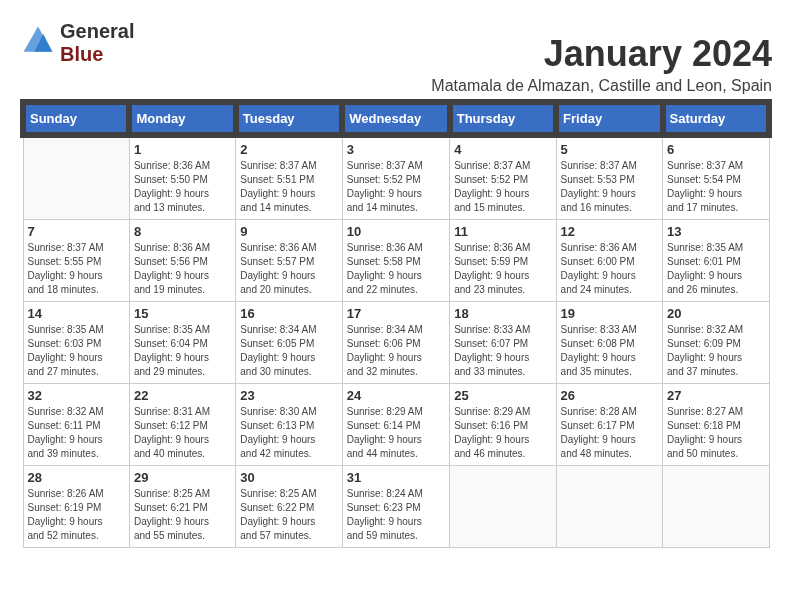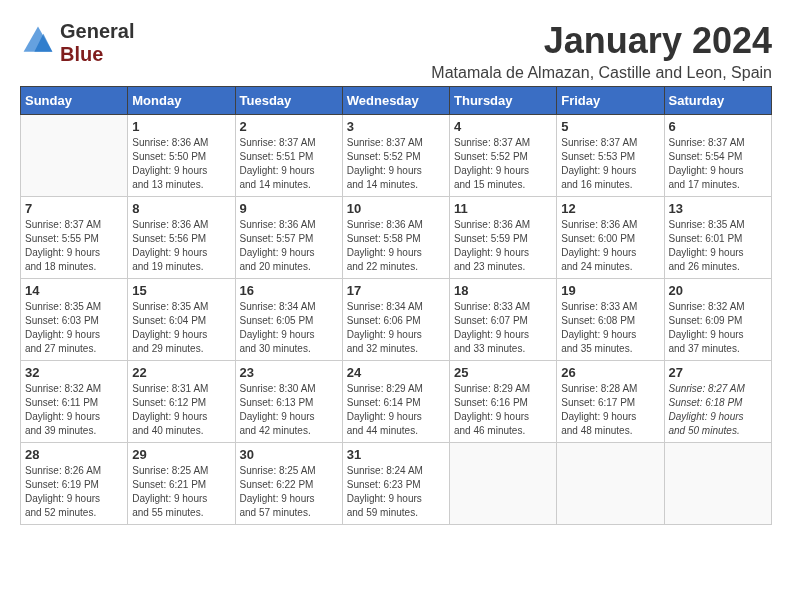--- a/index.html
+++ b/index.html
@@ -11,20 +11,21 @@
       padding: 20px;
     }
     .header-area {
       display: flex;
       justify-content: space-between;
       align-items: flex-start;
       margin-bottom: 4px;
     }
     .title-area {
       text-align: right;
+      margin-top: 13px;
     }
     .main-title {
       font-size: 36px;
       font-weight: bold;
       color: #333;
     }
     .subtitle {
       font-size: 16px;
       color: #404040;
       margin-top: 2px;
@@ -34,21 +35,21 @@
       border-collapse: collapse;
       font-size: 11px;
     }
     thead tr th {
       background-color: #3a6ec4;
       color: #fff;
       padding: 6px 4px;
       text-align: left;
       font-size: 13px;
       font-weight: bold;
-      border: 1px solid #404040;
+      border: 6px solid #404040;
     }
     tbody tr td {
       border: 1px solid #ccc;
       padding: 4px 4px;
       vertical-align: top;
       min-height: 70px;
     }
     tbody tr td:first-child {
       
     }
@@ -306,21 +307,21 @@
         </td>
         <td>
           <span class="day-num">26</span>
           <div class="day-info" style="white-space: pre-line;">Sunrise: 8:28 AM
 Sunset: 6:17 PM
 Daylight: 9 hours
 and 48 minutes.</div>
         </td>
         <td>
           <span class="day-num">27</span>
-          <div class="day-info" style="white-space: pre-line; font-style: italic;">Sunrise: 8:27 AM
+          <div class="day-info" style="white-space: pre-line;">Sunrise: 8:27 AM
 Sunset: 6:18 PM
 Daylight: 9 hours
 and 50 minutes.</div>
         </td>
       </tr>
       <tr>
         <td>
           <span class="day-num">28</span>
           <div class="day-info" style="white-space: pre-line;">Sunrise: 8:26 AM
 Sunset: 6:19 PM

